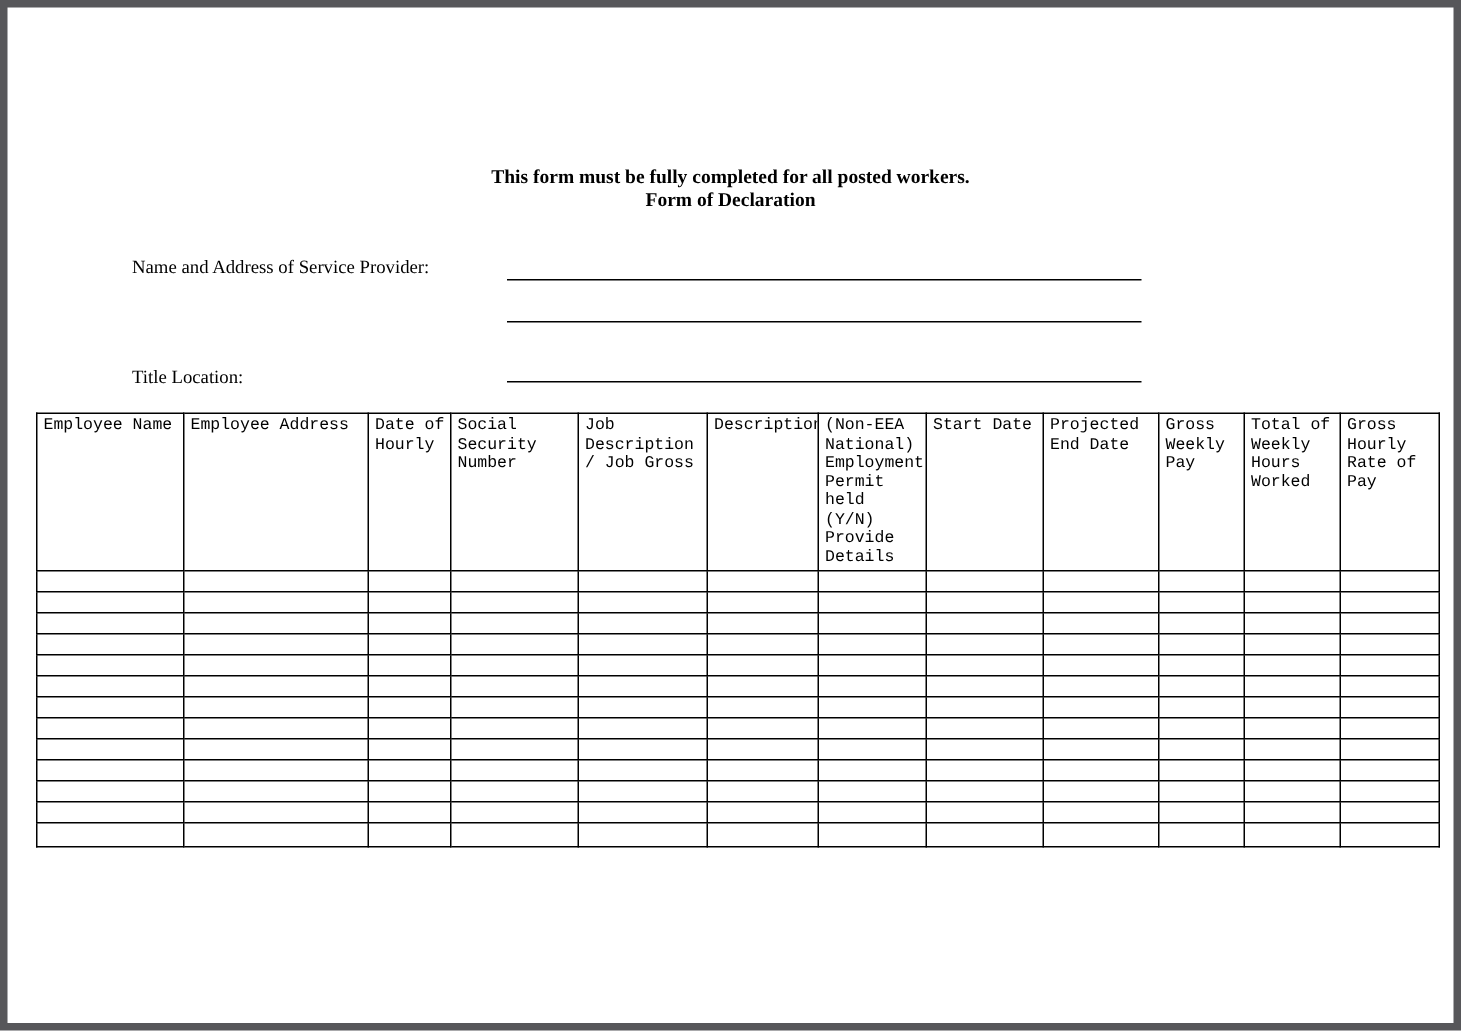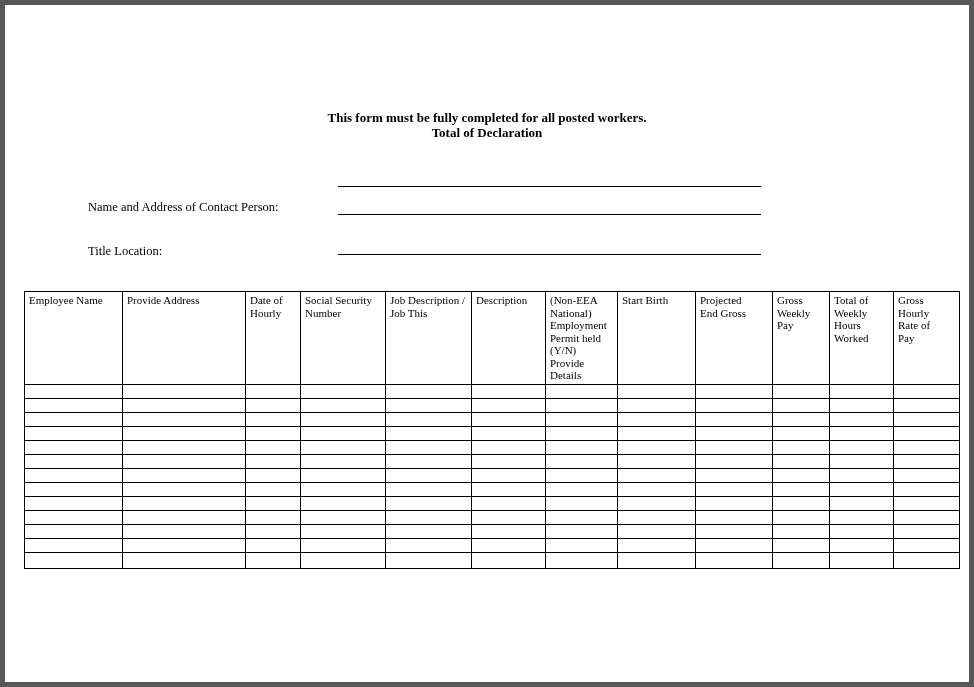--- a/index.html
+++ b/index.html
@@ -22,47 +22,47 @@
   .lbl1{top:166px}
   .lbl2{top:195px}
   .lbl3{top:239px}
 
   .fline{position:absolute;left:333px;width:423px;height:0;border-bottom:1px solid #000;}
   .ln1{top:181px}
   .ln2{top:209px}
   .ln3{top:249px}
 
   table.emp{
-    position:absolute;left:19px;top:286px;width:935px;
-    border-collapse:collapse;table-layout:fixed;
+    position:absolute;left:19px;top:270px;width:935px;
+    border-collapse:collapse;table-layout:fixed;font-family:Liberation Mono, monospace;
   }
   table.emp th,table.emp td{border:1px solid #000;}
   table.emp th{
     font-weight:normal;font-size:11px;line-height:12.5px;
     text-align:left;vertical-align:top;
     padding:2px 2px 2px 4px;height:86px;
     white-space:pre-line;overflow:hidden;
   }
   table.emp td{height:13px;padding:0;font-size:11px;}
   table.emp tr.last td{height:15px;}
 </style>
 </head>
 <body>
 
 <div class="frame">
   <div class="page">
 
     <div class="title">
       <div>This form must be fully completed for all posted workers.</div>
-      <div>Total of Declaration</div>
+      <div>Form of Declaration</div>
     </div>
 
+    <span class="flabel lbl1">Name and Address of Service Provider:</span>
     <span class="fline ln1"></span>
 
-    <span class="flabel lbl2">Name and Address of Contact Person:</span>
     <span class="fline ln2"></span>
 
     <span class="flabel lbl3">Title Location:</span>
     <span class="fline ln3"></span>
 
     <table class="emp">
       <colgroup>
         <col style="width:98px">
           <col style="width:123px">
           <col style="width:55px">
@@ -72,35 +72,35 @@
         <col style="width:72px">
           <col style="width:78px">
           <col style="width:77px">
         <col style="width:57px">
           <col style="width:64px">
           <col style="width:66px">
       </colgroup>
       <thead>
         <tr>
           <th>Employee Name</th>
-          <th>Provide Address</th>
+          <th>Employee Address</th>
           <th>Date of Hourly</th>
           <th>Social Security Number</th>
-          <th>Job Description / Job This</th>
+          <th>Job Description / Job Gross</th>
           <th>Description</th>
           <th>(Non-EEA
 National)
 Employment
 Permit held
 (Y/N)
 Provide
 Details</th>
-          <th>Start Birth</th>
+          <th>Start Date</th>
           <th>Projected
-End Gross</th>
+End Date</th>
           <th>Gross
 Weekly
 Pay</th>
           <th>Total of
 Weekly
 Hours
 Worked</th>
           <th>Gross
 Hourly
 Rate of

